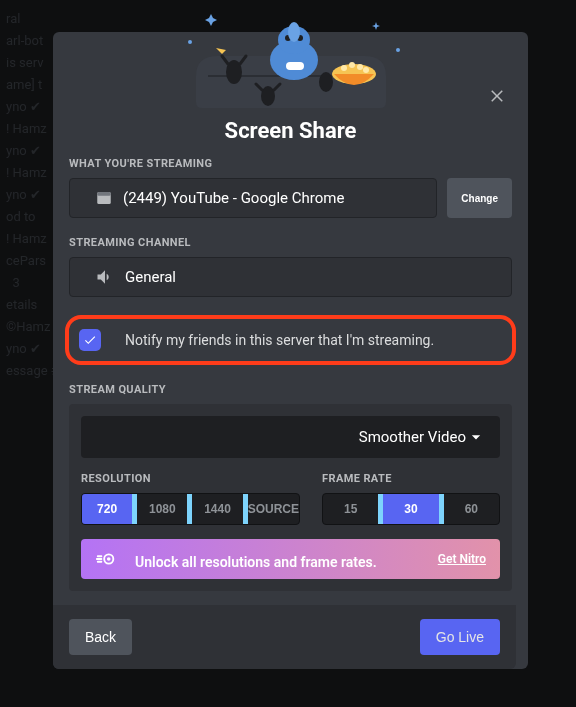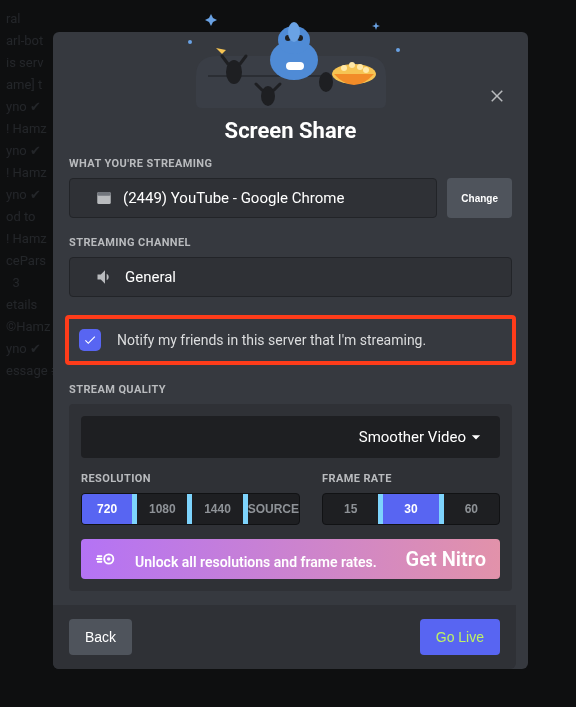--- a/index.html
+++ b/index.html
@@ -94,25 +94,25 @@
     font-size:10px;
     font-weight:600;
     padding:0 14px;
     height:40px;
     border-radius:4px;
     cursor:pointer;
   }
   .gap { height:18px; }
   .highlight-box {
     border:4px solid #ff3c1a;
-    border-radius:4px;
+    border-radius:16px;
     padding:10px 10px;
     display:flex;
     align-items:center;
-    gap:16px;
+    gap:24px;
     margin: 0 -4px;
   }
   .checkbox {
     width:22px;height:22px;
     background:#5865f2;
     border-radius:5px;
     display:flex;align-items:center;justify-content:center;
     flex-shrink:0;
   }
   .notify-text { font-size:14px; color:#dcddde; }
@@ -174,41 +174,41 @@
     background: linear-gradient(90deg,#b473f5 0%, #e292aa 100%);
     display:flex;
     align-items:center;
     padding:0 14px;
     color:#fff;
     font-size:14px;
     font-weight:600;
     justify-content:space-between;
   }
   .nitro-left { display:flex; align-items:flex-end; gap:18px; }
-  .get-nitro { cursor:pointer; font-size:20px; }
+  .get-nitro { text-decoration:underline; cursor:pointer; font-size:12px; }
   .footer {
     position:absolute;
     left:0;right:12px;bottom:0;
     height:64px;
     background:#2f3136;
     border-radius:0 0 6px 6px;
     display:flex;
     align-items:center;
     justify-content:space-between;
     padding:0 16px;
   }
   .back-btn {
     background:#4f545c;
     border:none;color:#fff;
     font-size:14px;font-weight:500;
     height:36px;padding:0 16px;
     border-radius:4px;cursor:pointer;
   }
   .golive-btn {
-    background:#5865f2;border:none;color:#bef264;
+    background:#5865f2;border:none;color:#e5e5e5;
     font-size:14px;font-weight:500;
     height:36px;padding:0 16px;border-radius:4px;cursor:pointer;
   }
   .icon-svg { flex-shrink:0; }
 </style>
 </head>
 <body>
 
 <div class="bg-chat" id="bg-chat">
     <div>ral</div>

